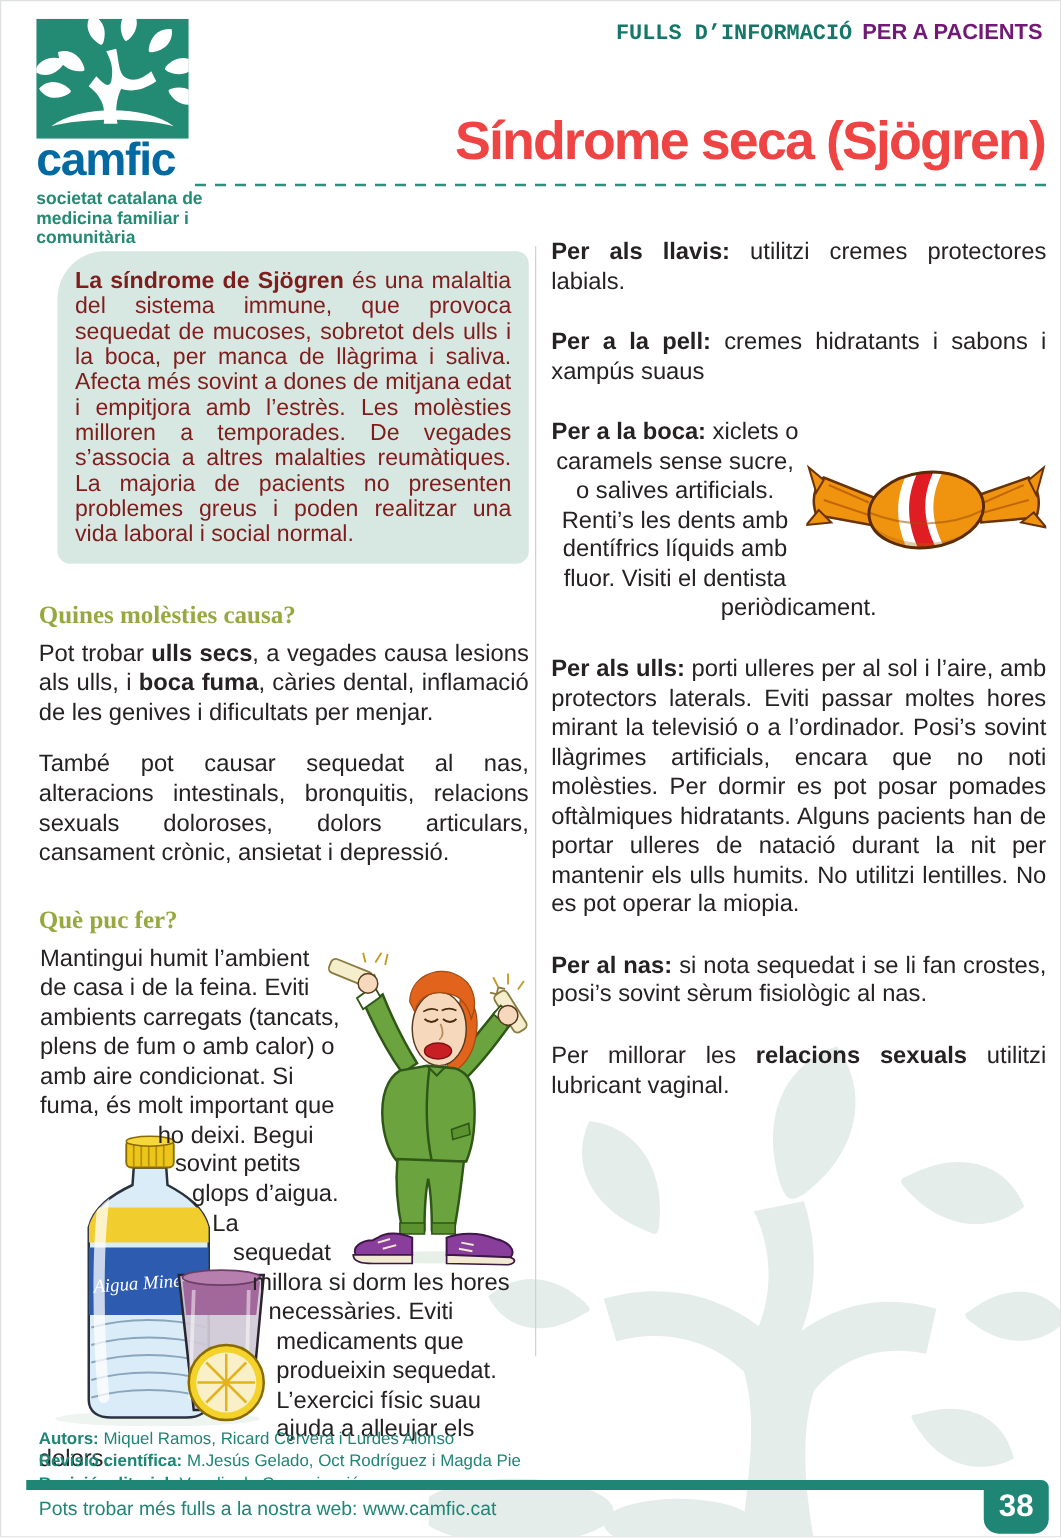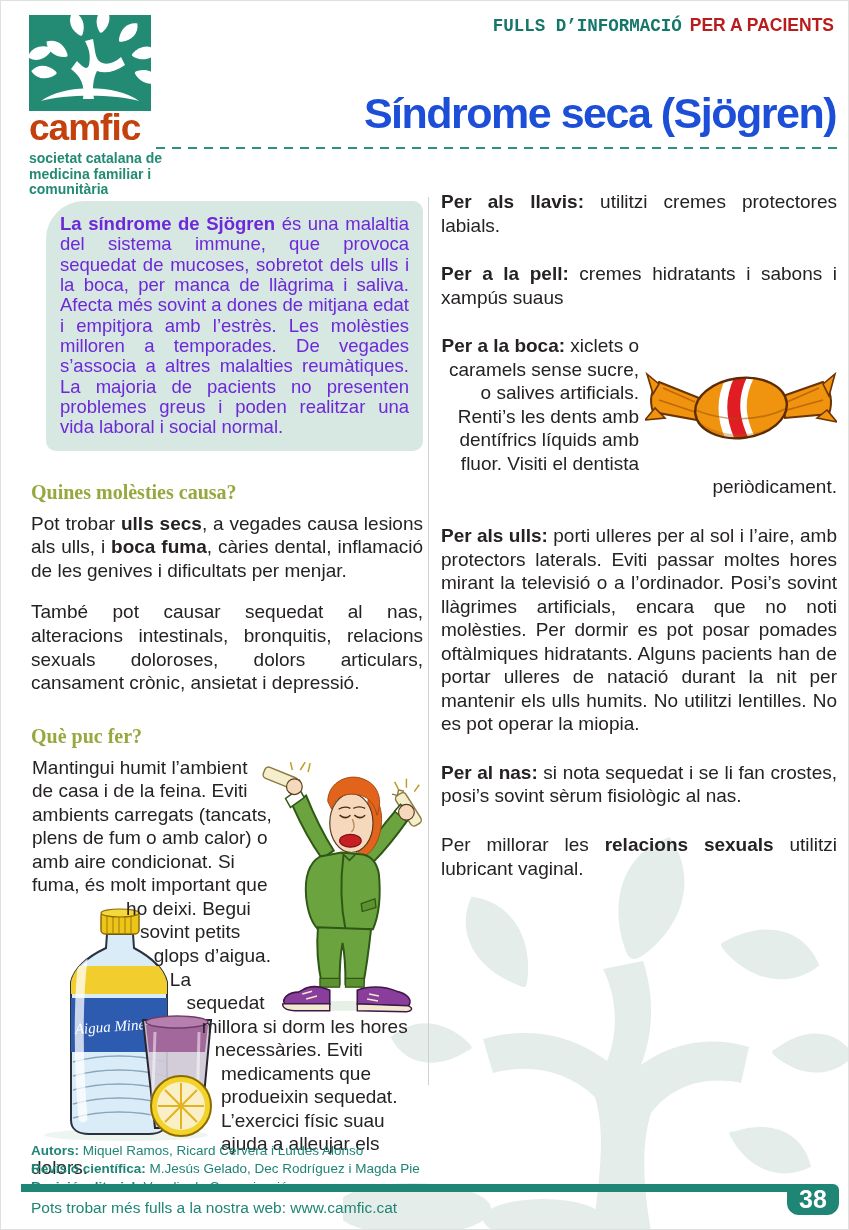--- a/index.html
+++ b/index.html
@@ -1,66 +1,66 @@
 <!DOCTYPE html>
 <html><head>
 <meta charset="utf-8">
 <style>
   html,body{margin:0;padding:0;background:#fff;}
   .page{position:relative;width:849px;height:1230px;background:#fff;overflow:hidden;
         font-family:"Liberation Sans",sans-serif;border:1px solid #dde2e0;box-sizing:border-box;}
   
   .logo-mark{position:absolute;left:28px;top:14px;width:122px;height:96px;z-index:2;}
   .logo-word{position:absolute;left:28px;top:108px;font-size:37px;font-weight:bold;
-             color:#c2410c;letter-spacing:-1px;z-index:2;line-height:1;}
+             color:#0369a1;letter-spacing:-1px;z-index:2;line-height:1;}
   .logo-sub{position:absolute;left:28px;top:150px;font-size:14px;font-weight:bold;
             color:#238a74;line-height:1.12;z-index:2;}
   .kicker{position:absolute;right:14px;top:14px;font-size:17.5px;font-weight:bold;z-index:2;}
   .kicker .k1{color:#157769;font-family:Liberation Mono, monospace;}
-  .kicker .k2{color:#b91c1c;margin-left:8px;text-align:right;}
+  .kicker .k2{color:#701a75;margin-left:8px;text-align:right;}
   .title{position:absolute;right:12px;top:88px;margin:0;font-size:43px;font-weight:bold;
-         color:#1d4ed8;letter-spacing:-1.5px;z-index:2;white-space:nowrap;}
+         color:#ef4444;letter-spacing:-1.5px;z-index:2;white-space:nowrap;}
   .dashed-rule{position:absolute;left:155px;top:146px;width:683px;height:2px;z-index:2;
          background:repeating-linear-gradient(90deg,#2d8f7f 0 9px,transparent 9px 16px);}
   
   .divider{position:absolute;left:427px;top:196px;width:1px;height:888px;background:#cdd2d0;z-index:1;}
   .col-left{position:absolute;left:30px;top:200px;width:392px;z-index:2;}
   .col-right{position:absolute;left:440px;top:189px;width:396px;z-index:2;}
   .intro-box{margin-left:15px;width:349px;background:#d7e7e1;border-radius:38px 10px 10px 10px;
-             padding:13px 14px;color:#6d28d9;font-size:18.5px;line-height:1.1;text-align:justify;}
+             padding:13px 14px;color:#7f1d1d;font-size:18.5px;line-height:1.1;text-align:justify;}
   .intro-box p{margin:0;}
   .sec-h{margin:30px 0 8px 0;font-size:20px;font-weight:bold;color:#97a83f;font-family:Liberation Serif, serif;}
   .body{margin:0 0 18px 0;font-size:19px;line-height:1.24;color:#262223;text-align:justify;}
   .col-right .body{margin-bottom:25px;}
   .body b{font-weight:bold;}
   
   .wrap-p{text-align:left;}
   .person-float{float:right;width:150px;height:258px;}
   .person-float svg{width:172px;height:258px;display:block;margin-left:-14px;}
   .bottle-sp{float:left;width:1px;height:148px;}
   .bottle-float{float:left;clear:left;width:190px;height:238px;
         shape-outside:polygon(0% 0%,40% 0%,62% 30%,84% 55%,100% 78%,100% 100%,0% 100%);
         shape-margin:8px;}
   .bottle-float svg{width:190px;height:238px;display:block;}
   .candy-sp{float:right;width:1px;height:22px;}
   .candy-float{float:right;clear:right;width:192px;height:100px;margin:0 0 6px 6px;}
   .candy-float svg{width:192px;height:100px;display:block;}
-  .boca{text-align:right;}
+  .boca{text-align:center;}
   
   .watermark{position:absolute;right:0;top:738px;width:505px;height:492px;z-index:0;}
   
   .credits-left{position:absolute;left:30px;top:1141px;font-size:13.5px;line-height:1.35;
                 color:#1f8575;z-index:2;}
   .credits-right{position:absolute;right:13px;top:1155px;font-size:13.5px;line-height:1.35;
                  color:#1f8575;text-align:right;z-index:2;}
   .credits-left b,.credits-right b{font-weight:bold;}
   .footer-bar{position:absolute;left:20px;top:1183px;width:798px;height:8px;background:#1f8575;z-index:2;}
   .web-line{position:absolute;left:30px;top:1198px;font-size:15.5px;color:#1f8575;z-index:2;}
   .web-line .url{font-weight:normal;}
-  .page-badge{position:absolute;left:786px;top:1183px;width:52px;height:31px;background:#1f8575;
+  .page-badge{position:absolute;left:786px;top:1183px;width:52px;height:43px;background:#1f8575;
               border-radius:6px 6px 12px 12px;color:#fff;font-size:25px;font-weight:bold;
               display:flex;align-items:center;justify-content:center;z-index:3;}
 </style>
 </head>
 <body>
 
 <div class="page">
 
   <div class="watermark">
     <svg viewBox="0 0 505 492" xmlns="http://www.w3.org/2000/svg">
@@ -231,20 +231,20 @@
         <ellipse cx="96" cy="52" rx="46" ry="30" transform="rotate(-7 96 52)" fill="none" stroke="#5c2b02" stroke-width="2.4"></ellipse>
       </svg>
         </span><b>Per a la boca:</b><span> xiclets o caramels sense sucre, o salives artificials. Renti’s les dents amb dentífrics líquids amb fluor. Visiti el dentista periòdicament.</span></p>
     <p class="body"><b>Per als ulls:</b><span> porti ulleres per al sol i l’aire, amb protectors laterals. Eviti passar moltes hores mirant la televisió o a l’ordinador. Posi’s sovint llàgrimes artificials, encara que no noti molèsties. Per dormir es pot posar pomades oftàlmiques hidratants. Alguns pacients han de portar ulleres de natació durant la nit per mantenir els ulls humits. No utilitzi lentilles. No es pot operar la miopia.</span></p>
     <p class="body"><b>Per al nas:</b><span> si nota sequedat i se li fan crostes, posi’s sovint sèrum fisiològic al nas.</span></p>
     <p class="body"><span>Per millorar les </span><b>relacions sexuals</b><span> utilitzi lubricant vaginal.</span></p>
   </section>
 
   <div class="credits-left">
     <div><b>Autors:</b><span> Miquel Ramos, Ricard Cervera i Lurdes Alonso</span></div>
-    <div><b>Revisió científica:</b><span> M.Jesús Gelado, Dec Rodríguez i Magda Pie</span></div>
+    <div><b>Revisió científica:</b><span> M.Jesús Gelado, Oct Rodríguez i Magda Pie</span></div>
     <div><b>Revisió editorial:</b><span> Vocalia de Comunicació</span></div>
   </div>
   <div class="footer-bar"></div>
   <div class="web-line"><span>Pots trobar més fulls a la nostra web: </span><span class="url">www.camfic.cat</span></div>
   <div class="page-badge">38</div>
 
 </div>
 
 </body></html>

